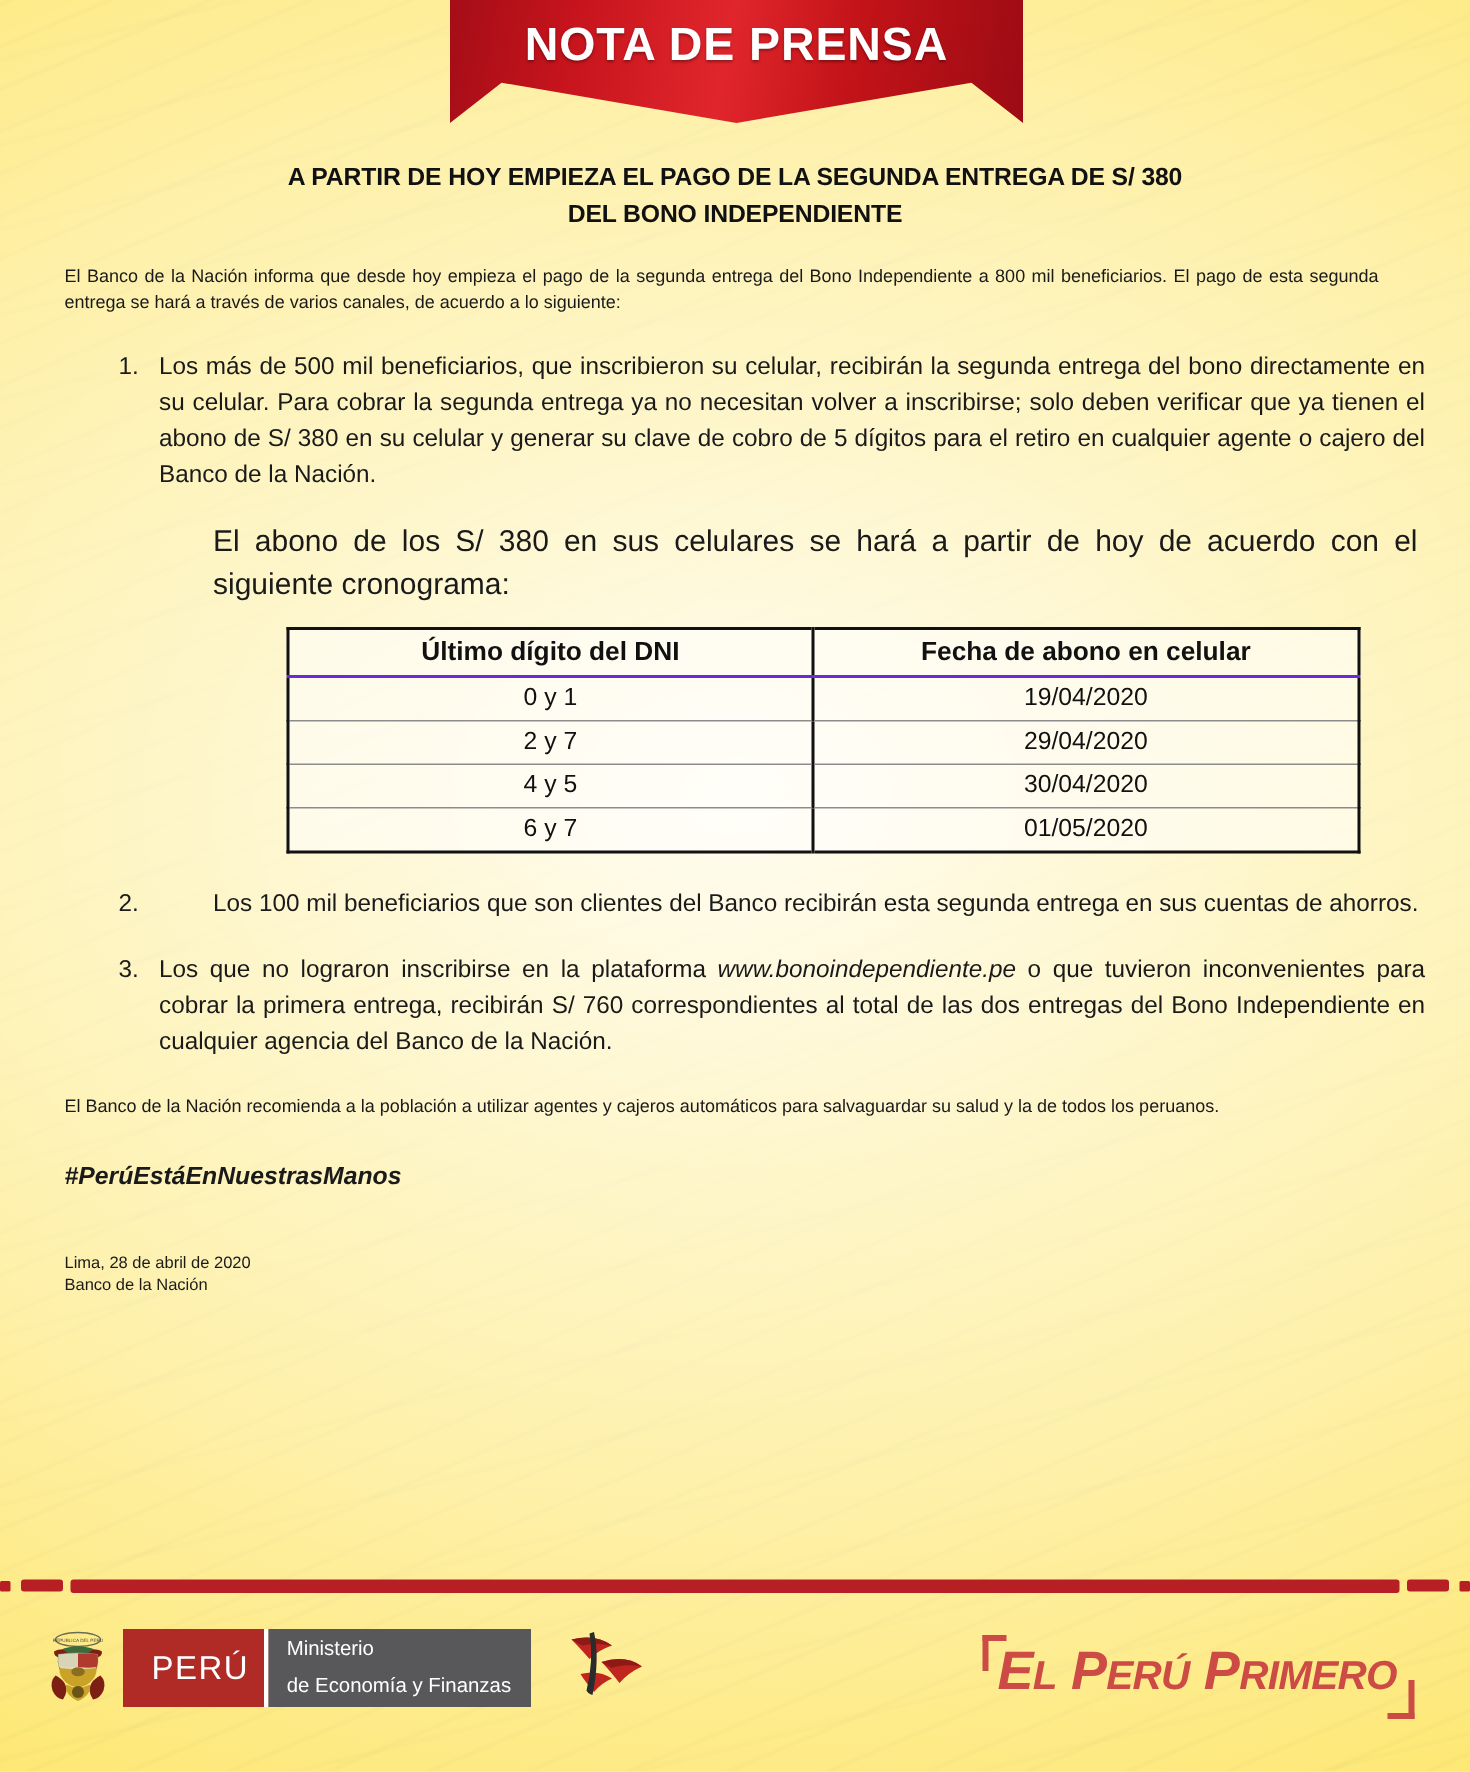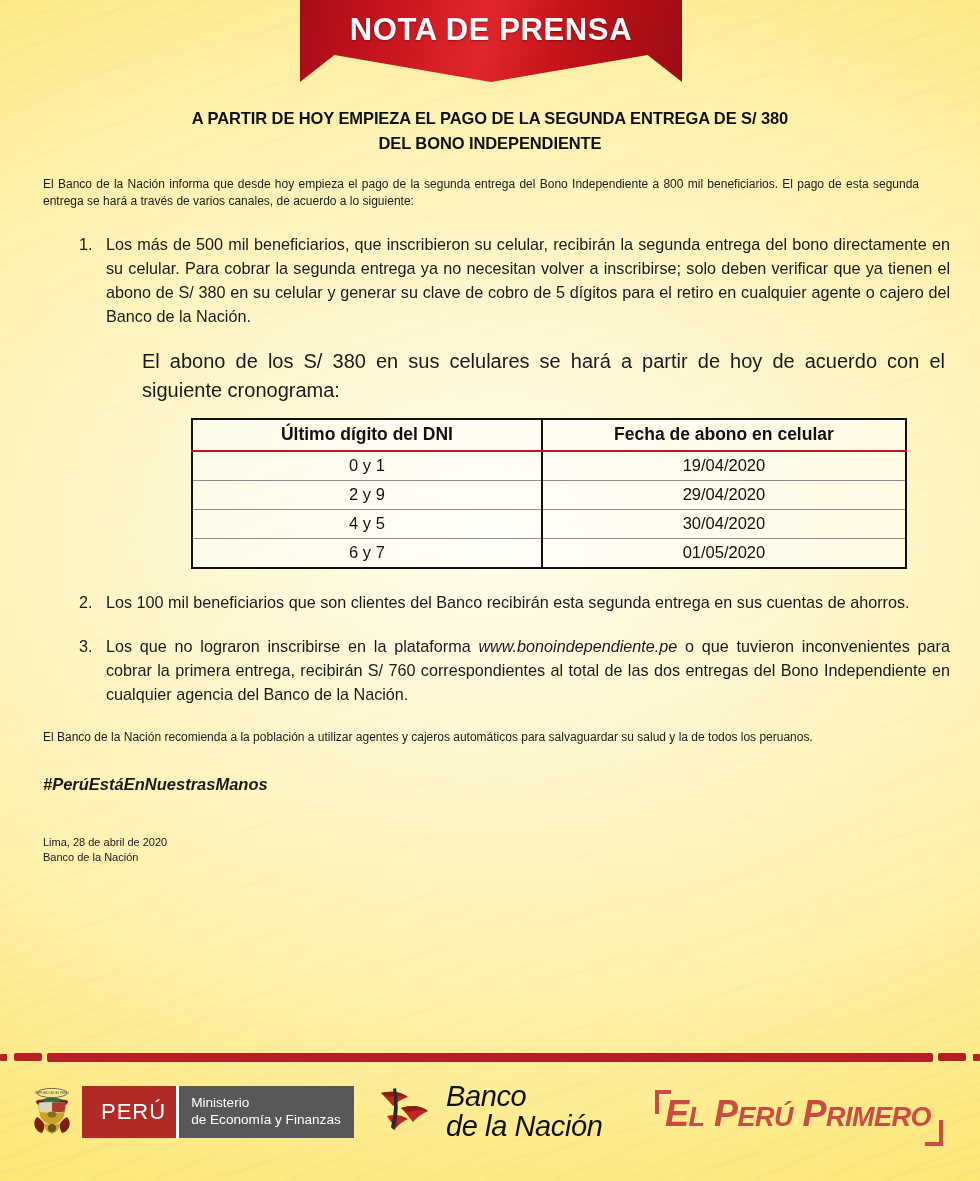--- a/index.html
+++ b/index.html
@@ -129,21 +129,21 @@
     line-height: 1.48;
   }
   .li-body {
     flex: 1 1 auto;
     font-size: 16.2px;
     color: #1a1a1a;
     line-height: 1.48;
     text-align: justify;
     text-justify: inter-word;
   }
-  .li-body.nojust { text-align: left; }
+  .li-body.nojust { text-align: left; margin-left: 36px; }
   .sub-para {
     margin-top: 18px;
     margin-bottom: 8px;
     margin-left: 63px;
     padding-right: 5px;
     font-size: 20px;
     color: #1a1a1a;
     line-height: 1.48;
     text-align: justify;
   }
@@ -163,21 +163,21 @@
   table.sched th,
   table.sched td {
     text-align: center;
     font-size: 16.5px;
     color: #111111;
     padding: 4px 4px 5px 4px;
   }
   table.sched th {
     font-weight: bold;
     font-size: 17.5px;
-    border-bottom: 2px solid #b91c1c;
+    border-bottom: 2px solid #6d28d9;
   }
   table.sched tr td { border-top: 1.5px solid #8c8c8c; }
   table.sched tbody tr:first-child td { border-top: none; }
   table.sched th:first-child,
   table.sched td:first-child {
     border-right: 2px solid #111111;
     width: 49%;
   }
 
   
@@ -253,21 +253,21 @@
     padding: 0 10px 0 19px;
     border-right: 3px solid #ffffff;
     text-align: right;
   }
   .mef-min {
     background: #58585a;
     color: #ffffff;
     padding: 5px 13px 5px 12px;
     display: flex;
     flex-direction: column;
-    justify-content: center;
+    justify-content: space-between;
     line-height: 1.22;
     font-size: 13.6px;
   }
 
   
   .bn {
     position: absolute;
     left: 378px;
     top: 2px;
     display: flex;
@@ -354,21 +354,21 @@
                 <th>Último dígito del DNI</th>
                 <th>Fecha de abono en celular</th>
               </tr>
             </thead>
             <tbody>
               <tr>
                 <td>0 y 1</td>
                 <td>19/04/2020</td>
               </tr>
               <tr>
-                <td>2 y 9</td>
+                <td>2 y 7</td>
                 <td>29/04/2020</td>
               </tr>
               <tr>
                 <td>4 y 5</td>
                 <td>30/04/2020</td>
               </tr>
               <tr>
                 <td>6 y 7</td>
                 <td>01/05/2020</td>
               </tr>
@@ -444,24 +444,20 @@
       <div class="bn-mark">
         <svg width="62" height="62" viewBox="0 0 62 62">
           <path d="M3 13 q16 -4 27 4 q-9 3 -15 9 q-7 -8 -12 -13 z" fill="#c0261f"></path>
           <path d="M3 13 q16 -4 27 4 q-12 -2 -20 0 q-4 -2 -7 -4 z" fill="#8d1a16"></path>
           <path d="M23 28 q16 -5 27 3 q-9 4 -15 11 q-7 -9 -12 -14 z" fill="#c0261f"></path>
           <path d="M23 28 q16 -5 27 3 q-12 -2 -20 1 q-4 -2 -7 -4 z" fill="#8d1a16"></path>
           <path d="M9 36 q12 -3 21 3 q-7 3 -12 9 q-6 -7 -9 -12 z" fill="#c0261f"></path>
           <path d="M18 8 q4 18 -1 42 q-3 -1 -4 -3 q5 -20 2 -38 z" fill="#2b2b2b"></path>
         </svg>
       </div>
-      <div class="bn-txt">
-        <div>Banco</div>
-        <div>de la Nación</div>
-      </div>
     </div>
 
     <div class="epp">
       <div class="epp-br tl-v"></div>
       <div class="epp-br tl-h"></div>
       <div class="epp-text"><span>E</span><span class="sc">L</span>&nbsp;<span>P</span><span class="sc">ERÚ</span>&nbsp;<span>P</span><span class="sc">RIMERO</span></div>
       <div class="epp-br br-v"></div>
       <div class="epp-br br-h"></div>
     </div>
 

